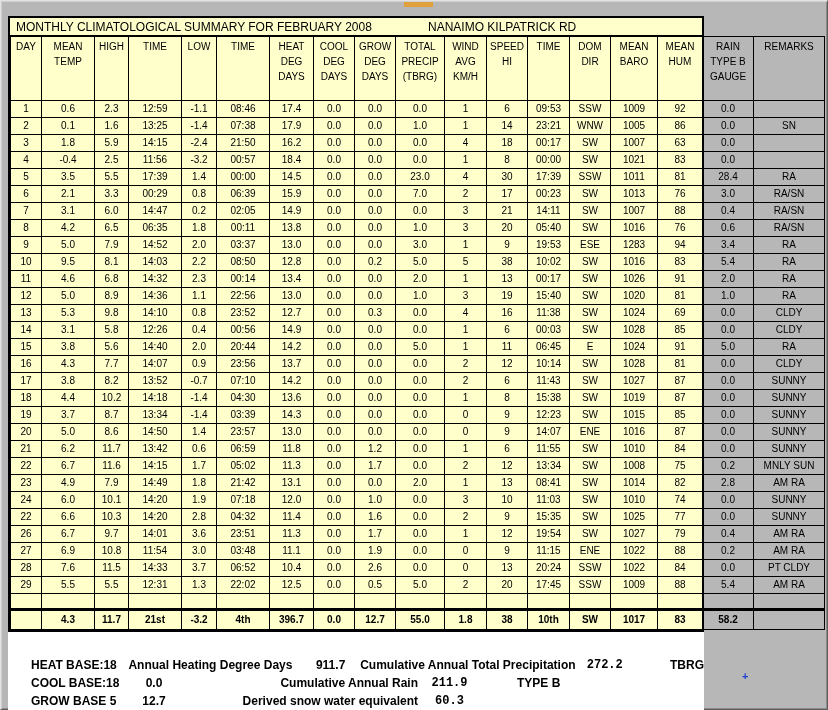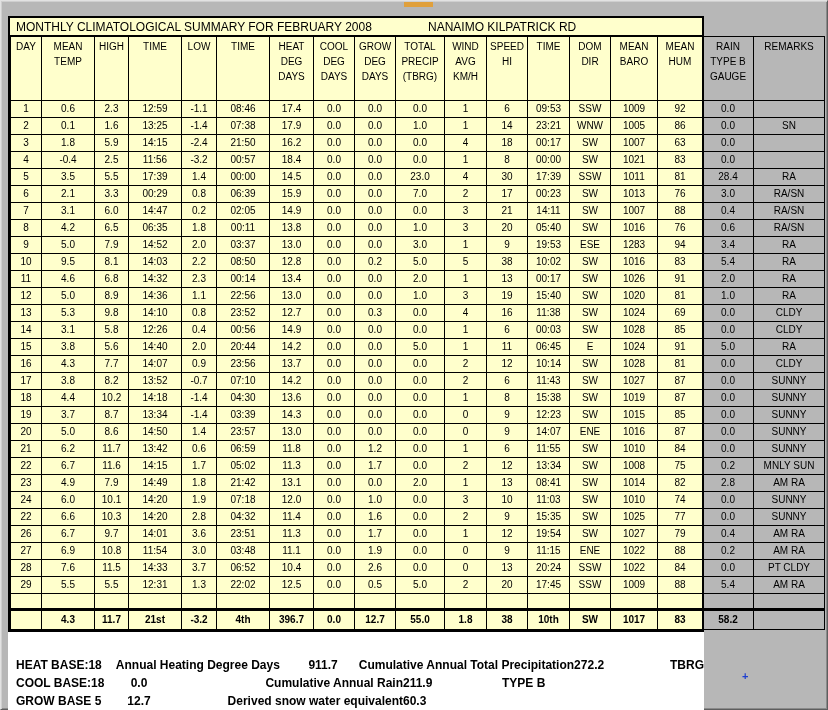--- a/index.html
+++ b/index.html
@@ -49,25 +49,25 @@
     height:16px;line-height:16px;white-space:nowrap;
   }
   tr.spacer td{height:14px;}
   tr.totals td{
     border-top:3px solid #000;font-weight:bold;height:18px;line-height:18px;
   }
   .footer{
     padding-top:24px;font-weight:bold;font-size:12px;color:#000;
   }
   .footer-row{display:flex;height:18px;line-height:18px;white-space:nowrap;}
-  .f-base{width:105px;padding-left:8px;}
+  .f-base{width:105px;padding-left:23px;}
   .f-label{width:200px;}
   .f-value{width:36px;text-align:center;}
   .f-label2{width:246px;text-align:right;}
-  .f-value2{width:63px;text-align:left;}
+  .f-value2{width:63px;text-align:center;font-family:Liberation Mono, monospace;}
   .f-tag{padding-left:36px;}
   .blue-mark{
     position:absolute;left:734px;top:655px;
     font-size:11px;font-weight:bold;line-height:11px;
   }
 </style>
 </head>
 <body>
 
 <div class="window">

